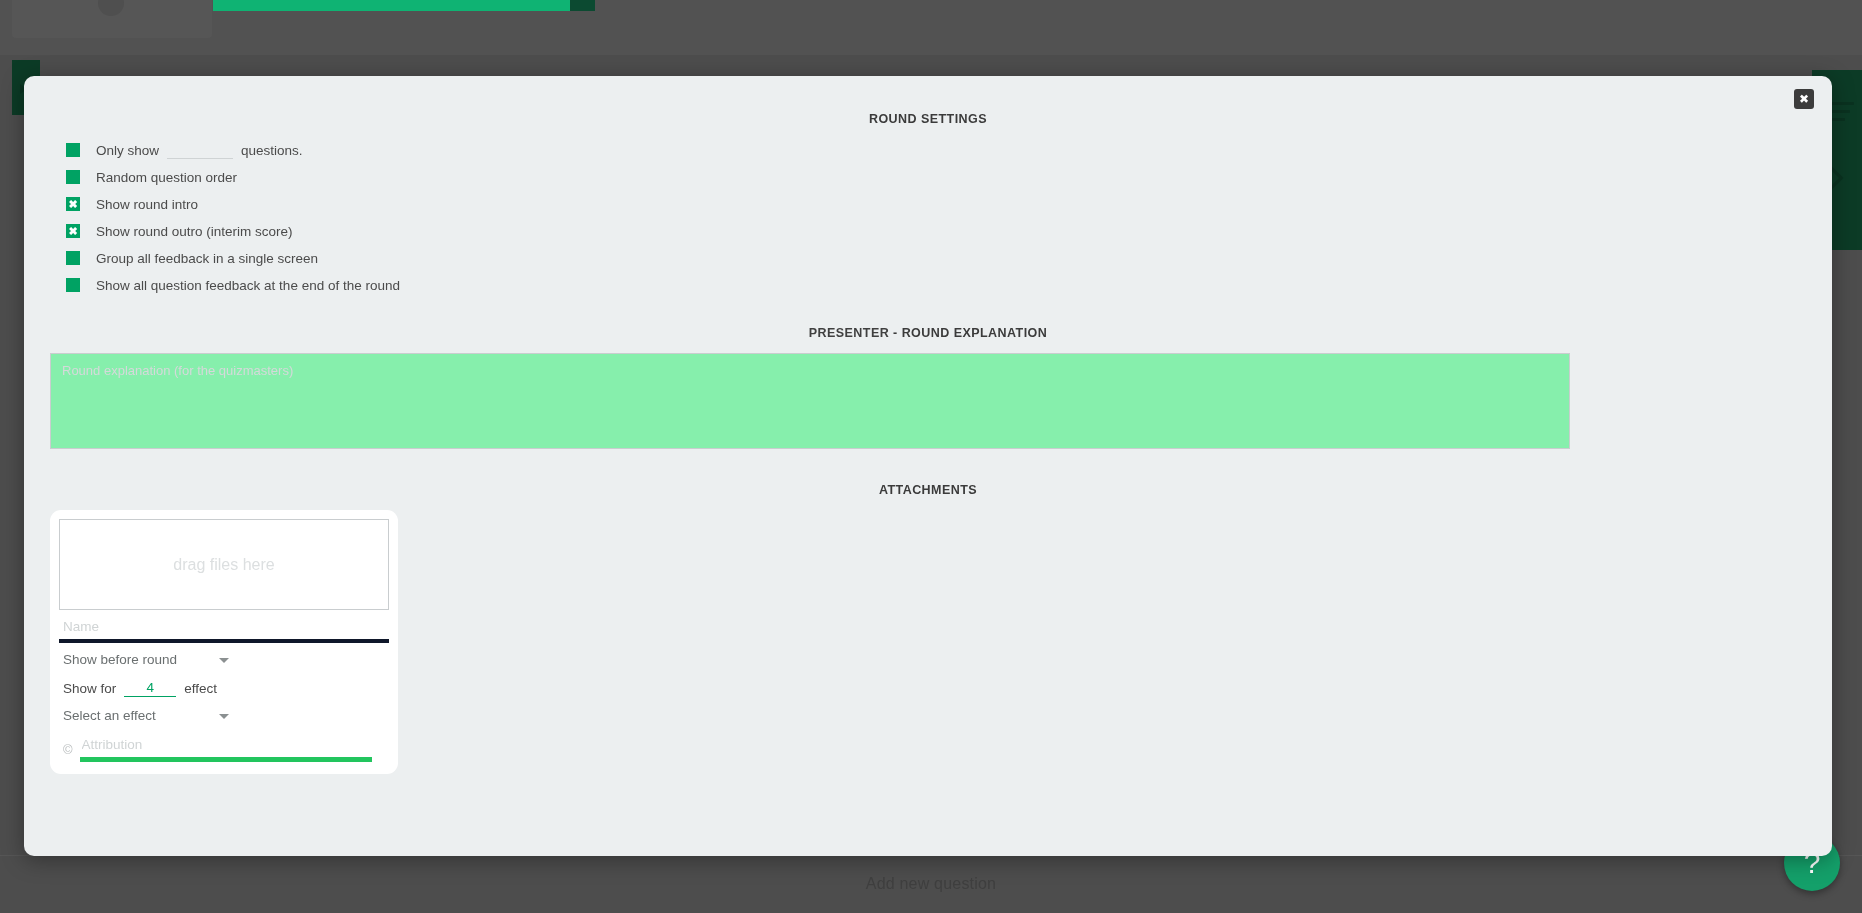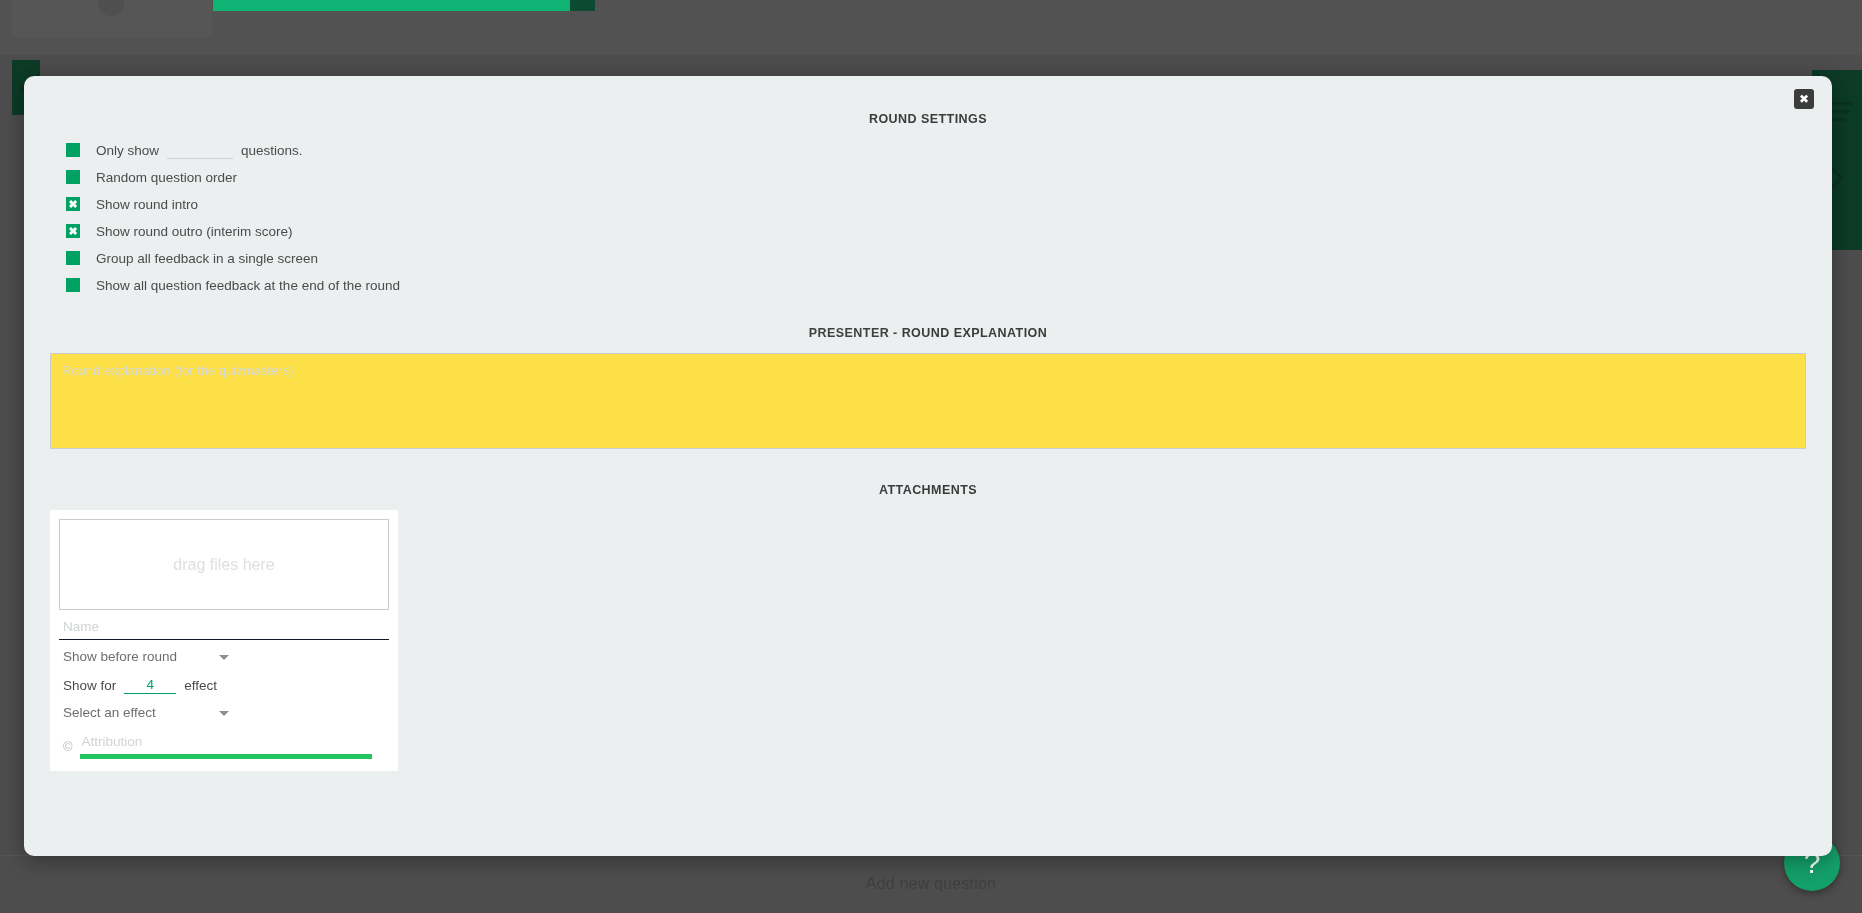--- a/index.html
+++ b/index.html
@@ -140,46 +140,46 @@
   .inline-input {
     width: 66px; border: none; border-bottom: 1px solid #cfd3d4;
     background: transparent; outline: none;
     font-family: inherit; font-size: 13.5px; color: #3b3b3b;
     margin: 0 8px; padding: 1px 2px;
   }
 
   .sub-section { margin-top: 30px; }
 
   #round-explanation {
-    width: 1756px; height: 96px;
-    background: #fde047;
+    width: 1520px; height: 96px;
+    background: #86efac;
     border: 1px solid #c9cdcf;
     resize: none; outline: none;
     font-family: inherit; font-size: 13px; color: #4b4b4b;
     padding: 9px 11px;
   }
   #round-explanation::placeholder { color: #d5d9da; }
 
   
   #attachments-card {
     margin-top: 13px;
     width: 348px;
     background: #fff;
-    border-radius: 0;
+    border-radius: 11px;
     padding: 9px 9px 12px 9px;
   }
   #dropzone {
     height: 91px;
     border: 1px solid #c9cdcf;
     display: flex; align-items: center; justify-content: center;
     color: #dcdfe0; font-size: 16px;
     cursor: pointer;
   }
   .field-line {
-    border: none; border-bottom: 1px solid #0f172a;
+    border: none; border-bottom: 4px solid #0f172a;
     background: transparent; outline: none;
     font-family: inherit; font-size: 13.5px; color: #4d7c0f;
     width: 100%; padding: 9px 4px 5px 4px;
   }
   .field-line::placeholder { color: #d0d4d5; }
 
   .select-line {
     position: relative;
     width: 180px; padding: 9px 4px 4px 4px;
     font-size: 13.5px; color: #6a6f70;

